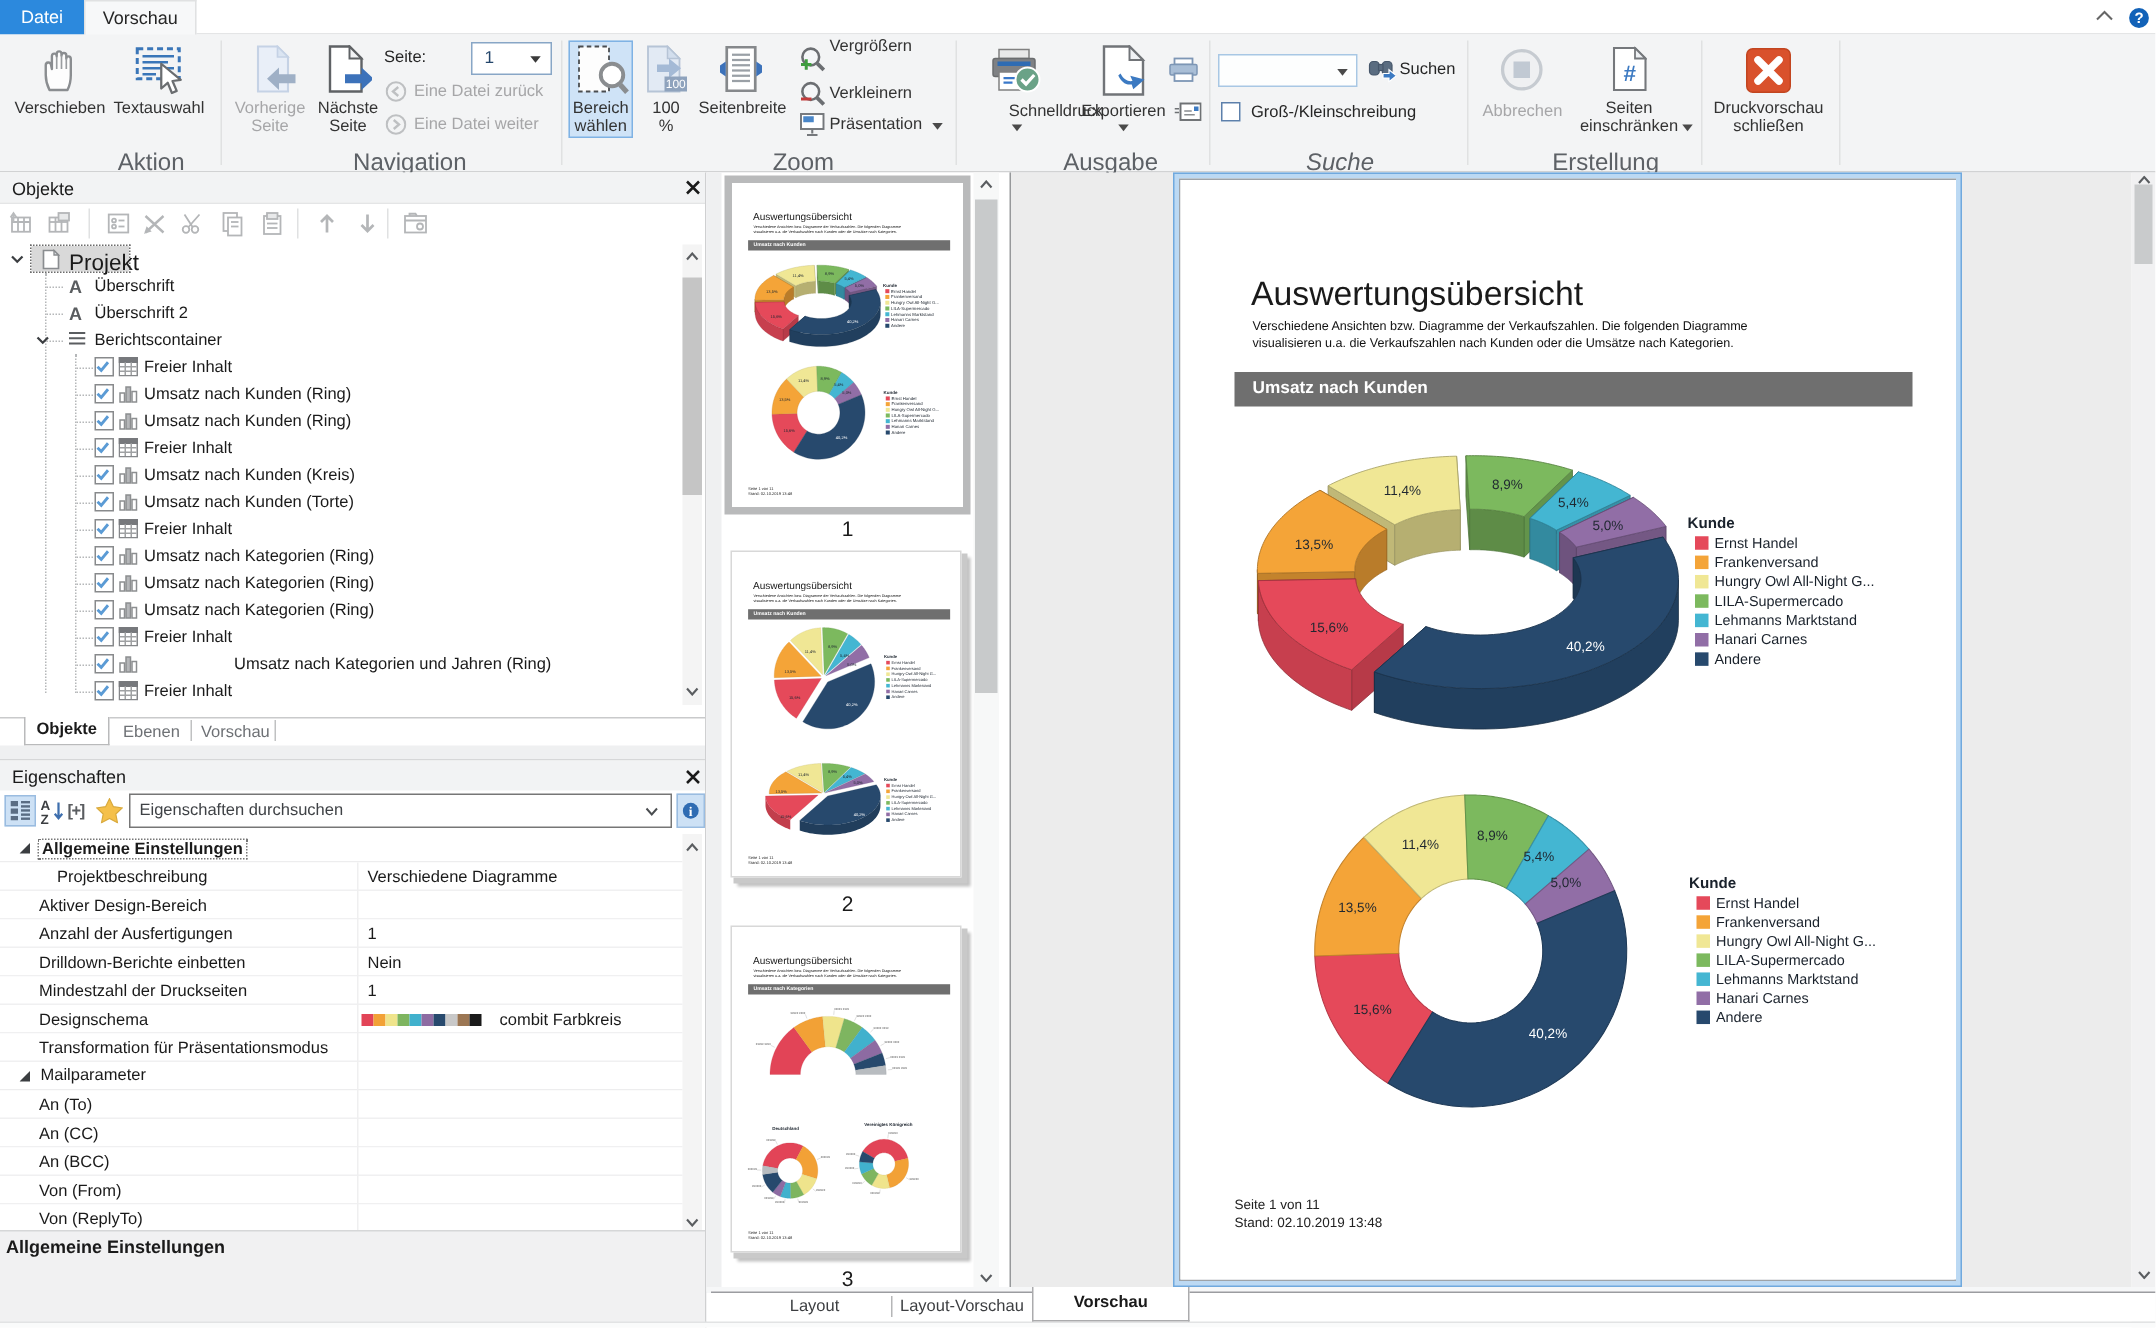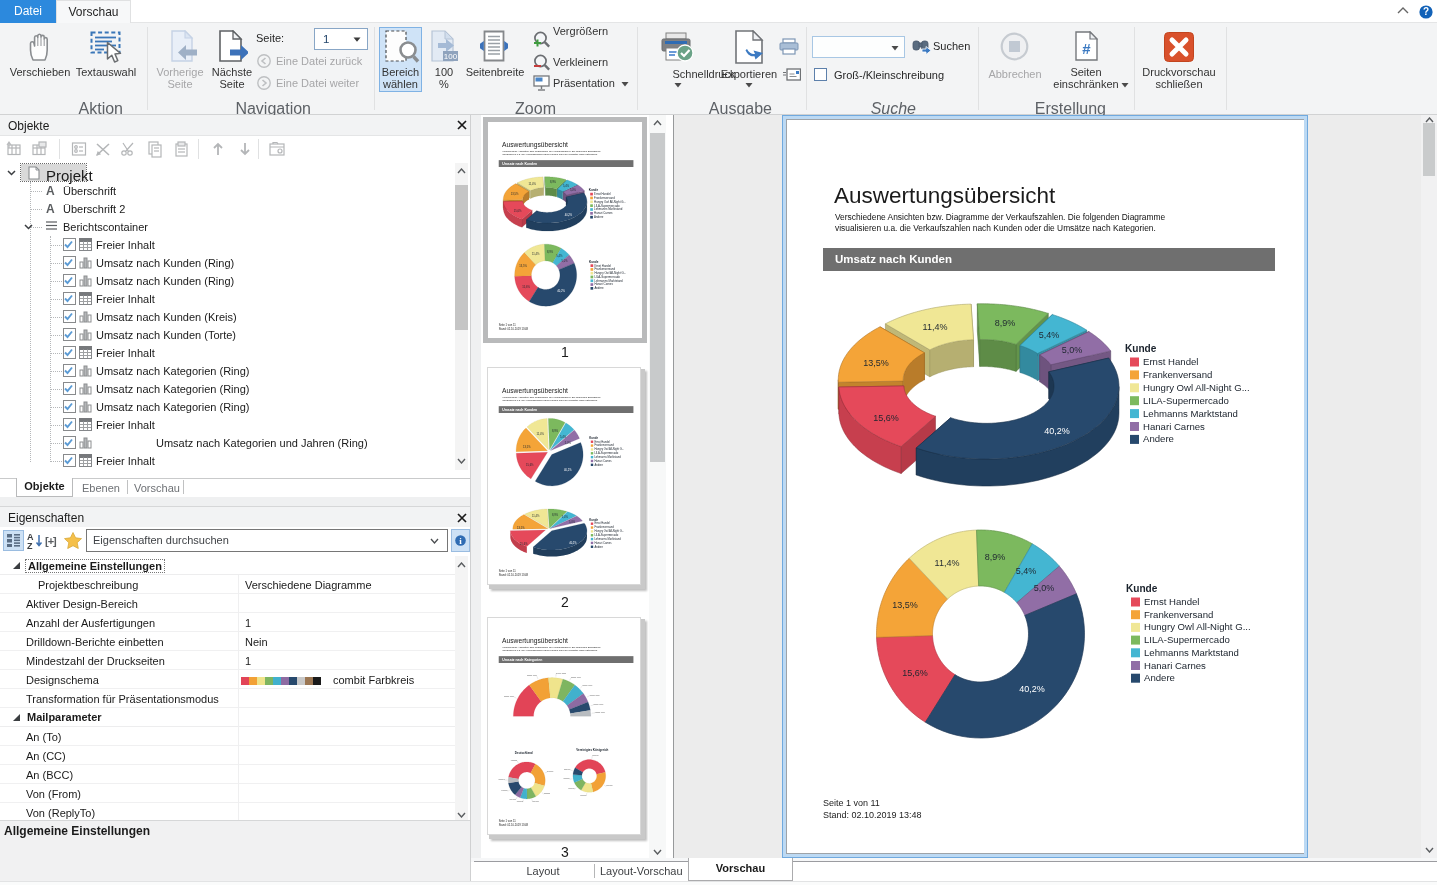--- a/index.html
+++ b/index.html
@@ -732,21 +732,21 @@
 <div class="abs" style="left:241px;top:675px;white-space:nowrap;"><span style="display:inline-block;width:8px;height:8px;background:#e24457;"></span><span style="display:inline-block;width:8px;height:8px;background:#f2a136;"></span><span style="display:inline-block;width:8px;height:8px;background:#efe48c;"></span><span style="display:inline-block;width:8px;height:8px;background:#7eb560;"></span><span style="display:inline-block;width:8px;height:8px;background:#41b1cd;"></span><span style="display:inline-block;width:8px;height:8px;background:#8d6ba2;"></span><span style="display:inline-block;width:8px;height:8px;background:#27496d;"></span><span style="display:inline-block;width:8px;height:8px;background:#c8c8c8;"></span><span style="display:inline-block;width:8px;height:8px;background:#9b7653;"></span><span style="display:inline-block;width:8px;height:8px;background:#1a1a1a;"></span></div>
 <div class="abs" style="left:333px;top:674px;font-size:11px;color:#1a1a1a;">combit Farbkreis</div>
 <div class="abs" style="left:0;top:689px;width:455px;height:19px;background:#fff;border-bottom:1px solid #f0f0f1;"></div>
 <div class="abs" style="left:26px;top:693px;font-size:11px;color:#1a1a1a;white-space:nowrap;text-align:center;">Transformation für Präsentationsmodus</div>
 <div class="abs" style="left:0;top:708px;width:455px;height:19px;background:#fff;border-bottom:1px solid #ededee;"></div>
 <div class="abs" style="left:13px;top:714px;width:8px;height:8px;">
     <svg width="8" height="8" viewBox="0 0 8 8">
       <path d="M7 0 L7 7 L0 7 Z" fill="#3b3e41"></path>
     </svg>
   </div>
-<div class="abs" style="left:25px;top:711px;font-size:11px;font-weight:bold;color:#1a1a1a;padding:0 2px;">Mailparameter</div>
+<div class="abs" style="left:25px;top:711px;font-size:11px;font-weight:normal;color:#1a1a1a;padding:0 2px;">Mailparameter</div>
 <div class="abs" style="left:0;top:727px;width:455px;height:19px;background:#fff;border-bottom:1px solid #f0f0f1;"></div>
 <div class="abs" style="left:26px;top:731px;font-size:11px;color:#1a1a1a;white-space:nowrap;">An (To)</div>
 <div class="abs" style="left:0;top:746px;width:455px;height:19px;background:#fff;border-bottom:1px solid #f0f0f1;"></div>
 <div class="abs" style="left:26px;top:750px;font-size:11px;color:#1a1a1a;white-space:nowrap;">An (CC)</div>
 <div class="abs" style="left:0;top:765px;width:455px;height:19px;background:#fff;border-bottom:1px solid #f0f0f1;"></div>
 <div class="abs" style="left:26px;top:769px;font-size:11px;color:#1a1a1a;white-space:nowrap;">An (BCC)</div>
 <div class="abs" style="left:0;top:784px;width:455px;height:19px;background:#fff;border-bottom:1px solid #f0f0f1;"></div>
 <div class="abs" style="left:26px;top:788px;font-size:11px;color:#1a1a1a;white-space:nowrap;">Von (From)</div>
 <div class="abs" style="left:0;top:803px;width:455px;height:19px;background:#fff;border-bottom:1px solid #f0f0f1;"></div>
 <div class="abs" style="left:26px;top:807px;font-size:11px;color:#1a1a1a;white-space:nowrap;">Von (ReplyTo)</div>

